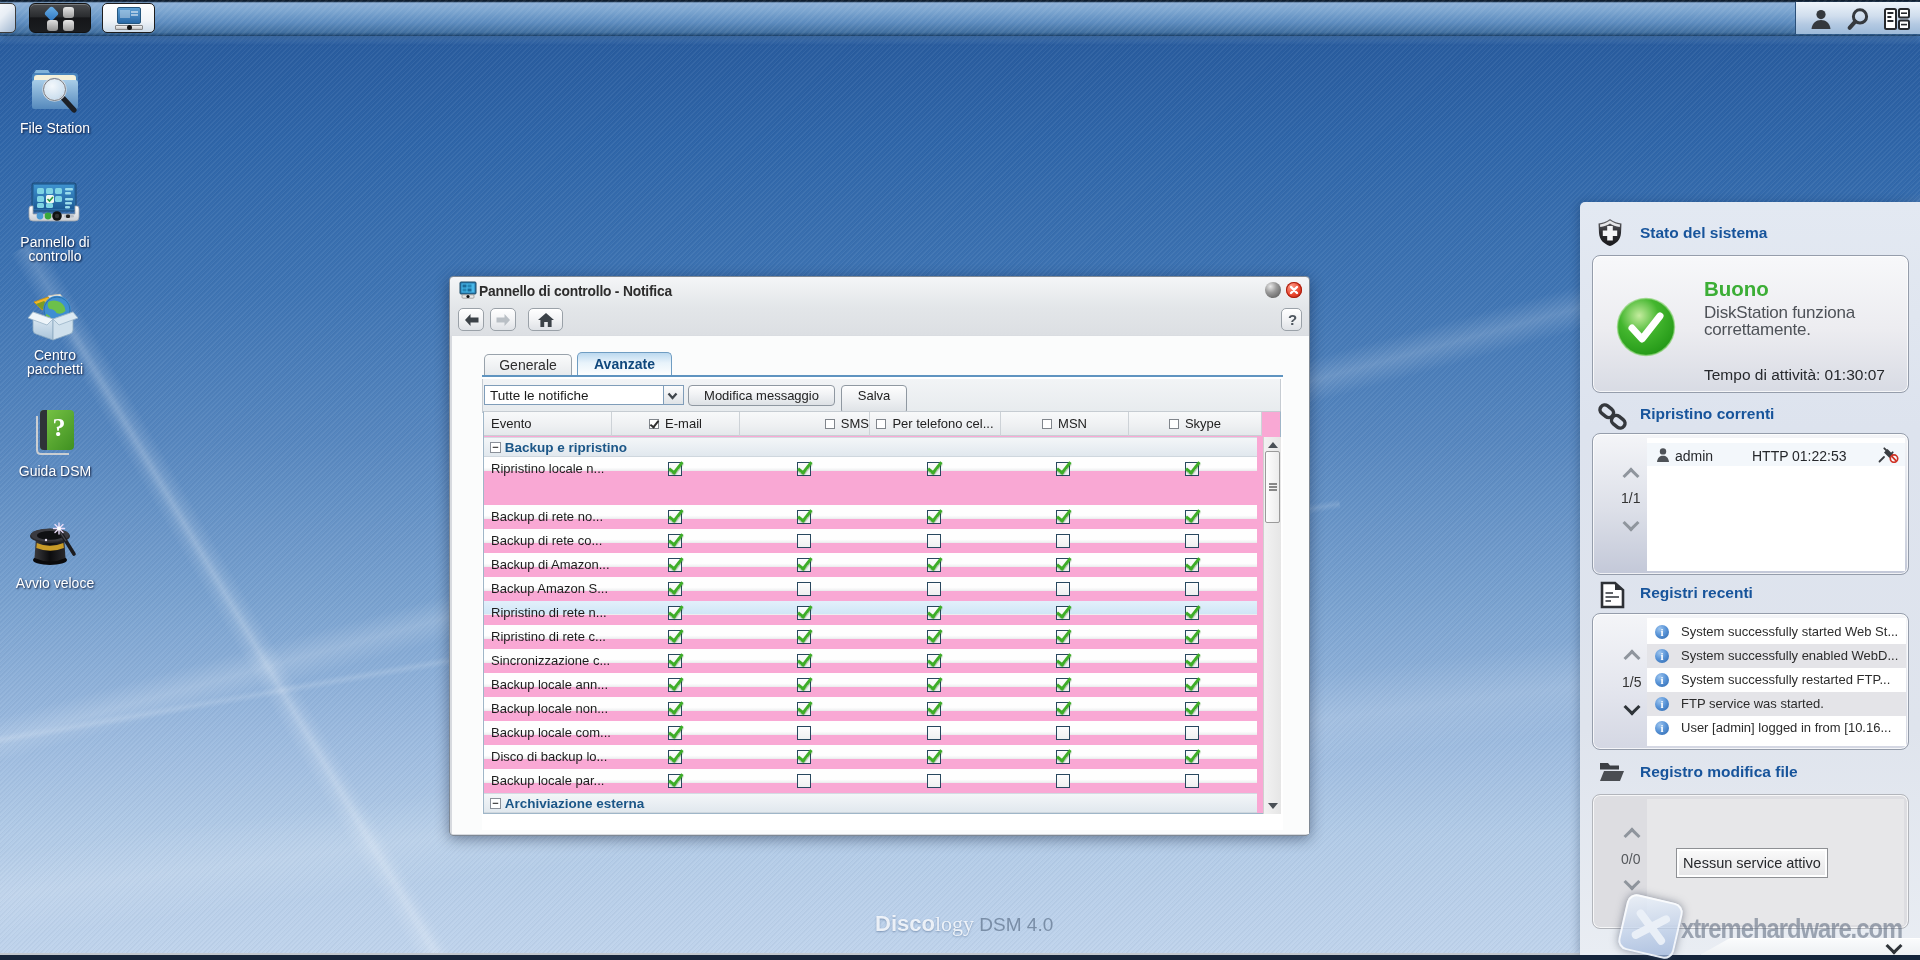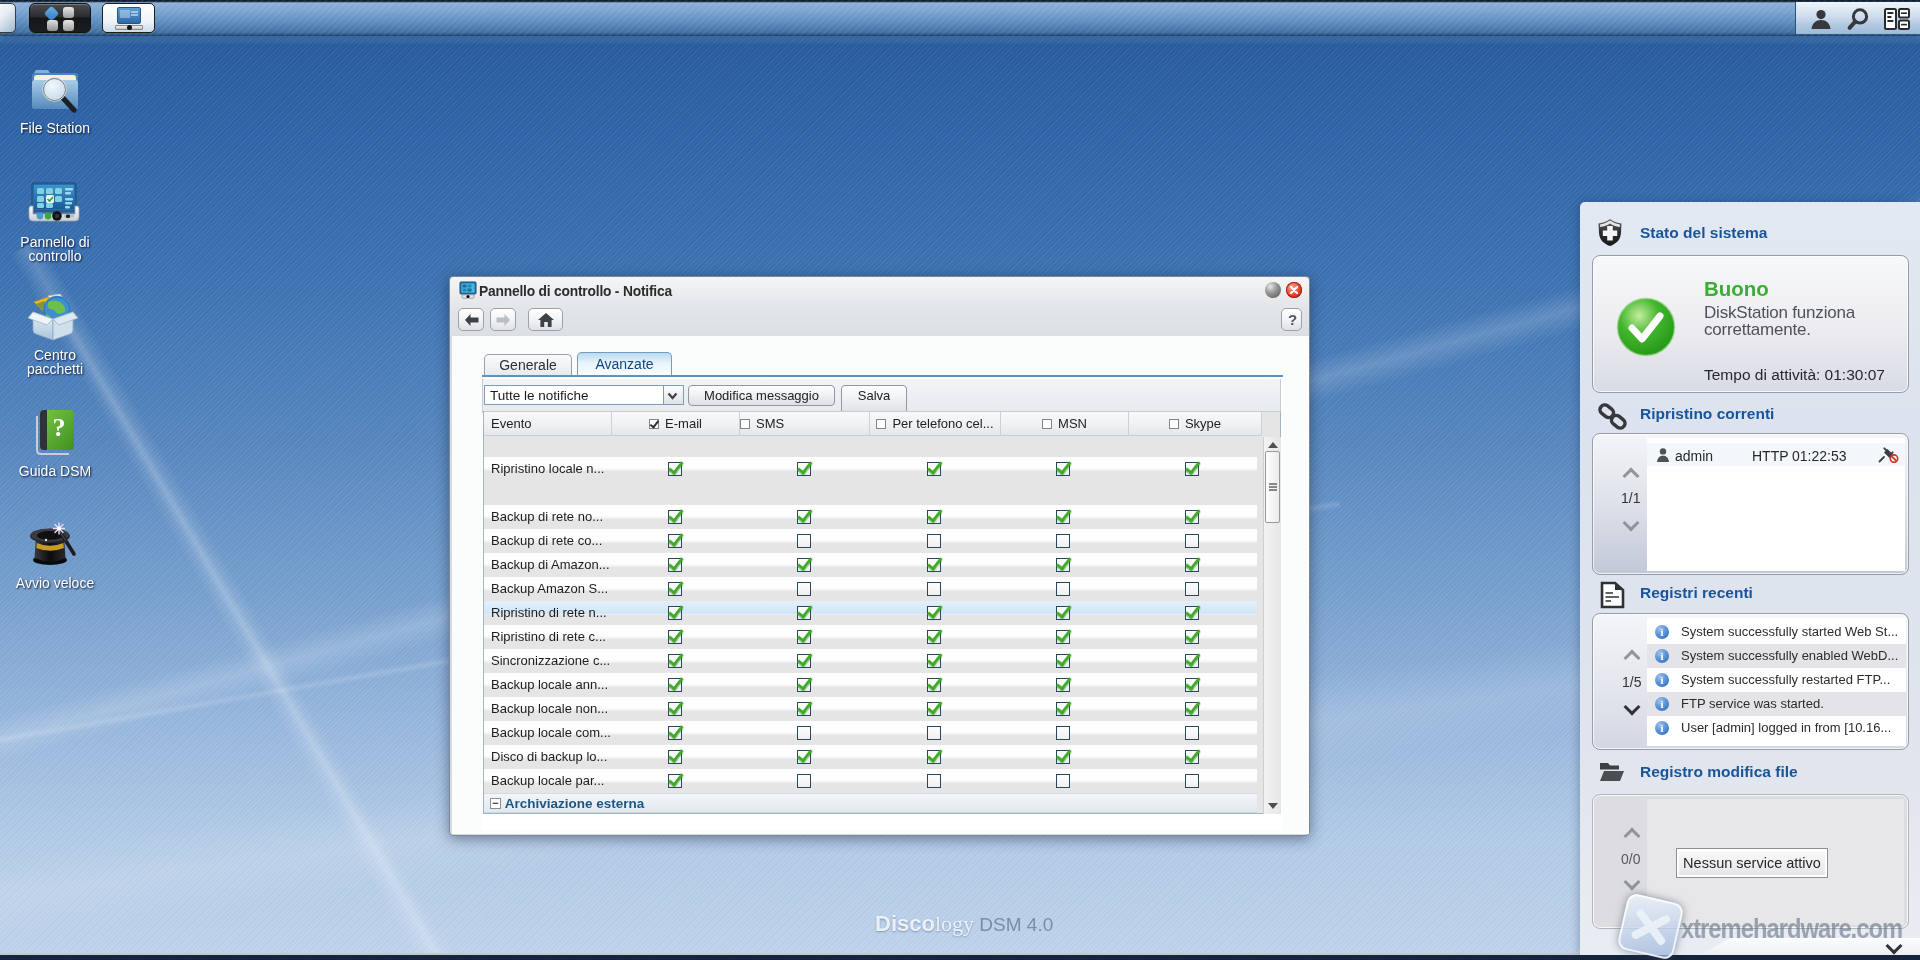--- a/index.html
+++ b/index.html
@@ -17,27 +17,27 @@
 background:linear-gradient(180deg,#eef4fa 0,#cfdded 45%,#b3c9e2 70%,#9dbad9 100%)}
 
 #win{position:absolute;left:449px;top:276px;width:861px;height:560px;border-radius:4px;
 background:linear-gradient(180deg,#f4f5f7 0,#e3e6e9 30px,#dcdfe3 58px,#d7dadf 59px);
 border:1px solid #7e8894;box-shadow:0 3px 14px rgba(10,25,50,.45)}
 .tbtn{position:absolute;top:31px;height:23px;border:1px solid #9aa1a8;border-radius:5px;
 background:linear-gradient(180deg,#fff 0,#f2f3f5 50%,#dfe2e6 100%);box-shadow:inset 0 1px 0 #fff}
 #wcontent{position:absolute;left:2px;top:59px;width:857px;height:498px;background:#fbfcfc}
 .tab{position:absolute;border:1px solid #98a2ab;border-bottom:none;border-radius:5px 5px 0 0;
 font-size:14px;text-align:center;color:#2e2e2e;background:linear-gradient(180deg,#fafbfb,#e7eaed)}
-.tabon{background:linear-gradient(180deg,#bcd9ef 0,#e8f3fb 45%,#fdfefe 100%);border-color:#6f9dc2;color:#0f477c;font-weight:normal}
+.tabon{background:linear-gradient(180deg,#bcd9ef 0,#e8f3fb 45%,#fdfefe 100%);border-color:#6f9dc2;color:#0f477c;font-weight:bold}
 #panel{position:absolute;left:482px;top:375px;width:801px;height:455px;border-top:2px solid #5f94c0;background:#fff}
 #ptool{position:absolute;left:0;top:2px;width:799px;height:34px;background:linear-gradient(180deg,#f2f4f6,#e7ebee);border-left:1px solid #c6ccd2;border-right:1px solid #c6ccd2}
 .btn{position:absolute;border:1px solid #8f98a1;border-radius:4px;font-size:13px;color:#222;text-align:center;
 background:linear-gradient(180deg,#fefefe 0,#f0f2f4 45%,#dde1e5 100%);box-shadow:inset 0 1px 0 #fff}
 
-#grid{position:absolute;left:483px;top:411px;width:798px;height:403px;border:1px solid #9fb6c8;border-top:1px solid #c6ccd2;background:#e5e5e5}
+#grid{position:absolute;left:483px;top:411px;width:798px;height:403px;border:1px solid #9fb6c8;border-top:1px solid #c6ccd2;background:#f9a8d4}
 #ghead{position:absolute;left:0;top:0;width:778px;height:24px;background:linear-gradient(180deg,#f8f9fa 0,#eef0f2 60%,#e4e8eb 100%);border-bottom:1px solid #c9ced4;font-size:13px;color:#222}
 .hd{position:absolute;top:0;height:24px;border-right:1px solid #cdd2d7;line-height:24px}
 
 .grow{position:absolute;left:0;width:773px;height:14px;font-size:13px;color:#1c1c1c;background:linear-gradient(180deg,#fefefe 80%,#f1f2f3 100%);border-bottom:1px solid #ededef}
 .grow .lb{position:absolute;left:7px;top:4px;white-space:nowrap}
 .ghd{position:absolute;left:0;width:773px;height:20px;background:linear-gradient(180deg,#f3f6f8,#e1e8ee);border-top:1px solid #d3dbe2;border-bottom:1px solid #cfd7de;color:#1b5687;font-weight:bold;font-size:13.5px}
 .cb{position:absolute;top:5px;width:14px;height:14px;background:linear-gradient(180deg,#fdfdfd,#eef0f0);border:1.8px solid #28485f}
 .ck::after{content:"";position:absolute;left:3px;top:-4px;width:5px;height:11.5px;border-right:3.4px solid #3dad27;border-bottom:3.4px solid #3dad27;transform:rotate(38deg);box-shadow:1px 1px 1px rgba(20,80,10,.3)}
 
 #rp{position:absolute;left:1580px;top:202px;width:340px;height:753px;border-radius:5px 0 0 0;
@@ -423,25 +423,28 @@
 <div class="ab wm" style="left:1681px;top:913px;font-size:28px;letter-spacing:-1.2px;transform:scaleX(.85);transform-origin:left">xtremehardware.com</div>
 
 <div class="ab" style="left:1700px;top:938px;width:220px;height:17px;background:linear-gradient(180deg,#fbfcfd,#edf0f3);clip-path:polygon(0 100%,30px 0,100% 0,100% 100%);box-shadow:inset 0 1px 0 #fff,inset 1px 1px 0 #cdd2d8"></div>
 <div class="chev chdn chdk" style="left:1887px;top:941px"></div>
 <div id="grid">
 <div id="ghead">
 <div class="hd" style="left:0;width:128px">
         <span style="position:absolute;left:7px">Evento</span>
       </div>
 <div class="hd" style="left:128px;width:128px;text-align:center"><span style="position:relative;display:inline-block"><span class="hcb hck"></span>E-mail</span></div>
-<div class="hd" style="left:256px;width:130px;text-align:left"><span style="position:relative;display:inline-block"><span class="hcb"></span>SMS</span></div>
+<div class="hd" style="left:256px;width:130px;text-align:right"><span style="position:relative;display:inline-block"><span class="hcb"></span>SMS</span></div>
 <div class="hd" style="left:386px;width:131px;text-align:center"><span style="position:relative;display:inline-block"><span class="hcb"></span>Per telefono cel...</span></div>
 <div class="hd" style="left:517px;width:128px;text-align:center"><span style="position:relative;display:inline-block"><span class="hcb"></span>MSN</span></div>
 <div class="hd" style="left:645px;width:133px;text-align:center"><span style="position:relative;display:inline-block"><span class="hcb"></span>Skype</span></div>
 </div>
+<div class="ghd" style="top:25px">
+      <span style="position:absolute;left:6px;top:2px"><span class="mbox">−</span>&nbsp;Backup e ripristino</span>
+    </div>
 <div class="grow" style="top:45px">
 <span class="lb">Ripristino locale n...</span>
 <span class="cb ck" style="left:184px"></span>
 <span class="cb ck" style="left:313px"></span>
 <span class="cb ck" style="left:443px"></span>
 <span class="cb ck" style="left:572px"></span>
 <span class="cb ck" style="left:701px"></span>
 </div>
 <div class="grow" style="top:93px">
 <span class="lb">Backup di rete no...</span>

